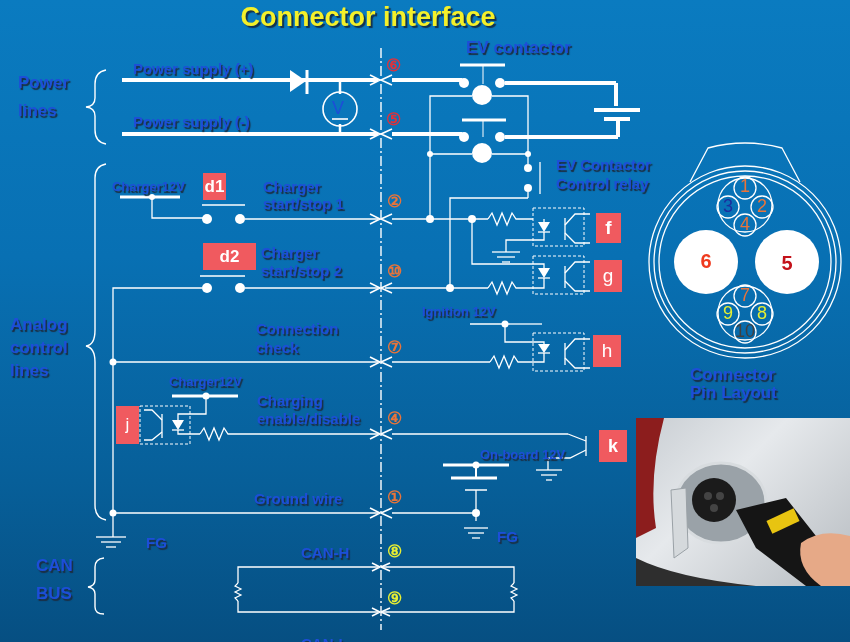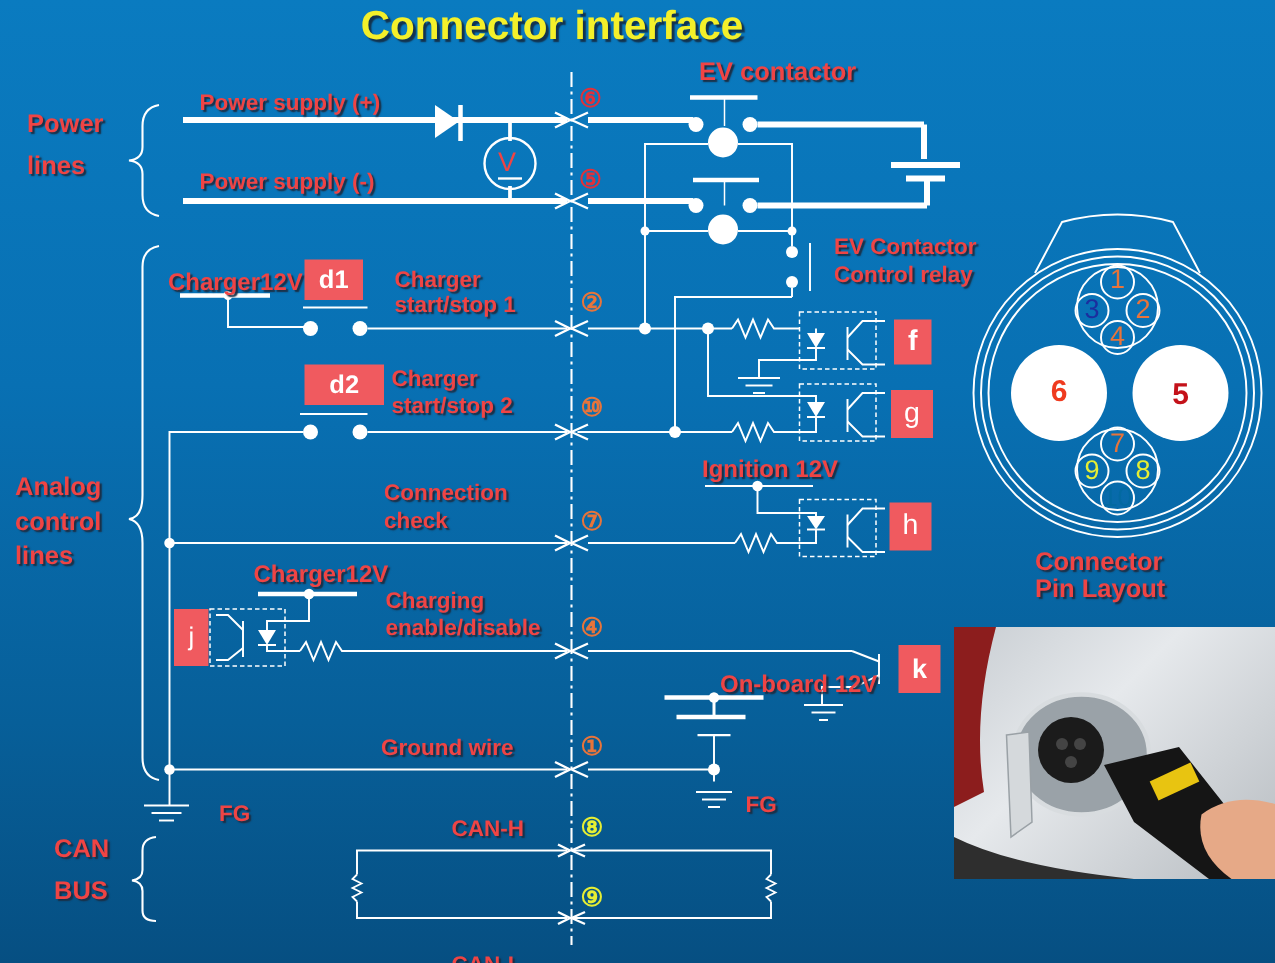--- a/index.html
+++ b/index.html
@@ -8,26 +8,26 @@
     background: linear-gradient(180deg, #0a7bc0 0%, #0870b3 40%, #075f99 75%, #064f82 100%);
     font-family: "Liberation Sans", sans-serif;
   }
   #stage { position:absolute; left:0; top:0; width:850px; height:642px; }
   .title {
     position:absolute; left:0; width:704px; top:2px; text-align:center;
     font-family:"Liberation Sans", sans-serif; font-weight:bold; font-size:27px;
     color:#f4f02a; text-shadow:2px 2px 1px #13324d;margin-left:16px;
   }
   .lbl {
-    position:absolute; color:#ef4444; font-weight:bold; font-family:"Liberation Sans", sans-serif;
+    position:absolute; color:#1d4ed8; font-weight:bold; font-family:"Liberation Sans", sans-serif;
     text-shadow:1.5px 1.5px 1px #1b2e44; white-space:nowrap; line-height:1.1;
   }
   .s15 { font-size:15px; }
   .s17 { font-size:17px; }
-  .s13 { font-size:16px; }
+  .s13 { font-size:13px; }
   .tag {
     position:absolute; background:#f05a5f; color:#fff; font-weight:bold;
     font-family:"Liberation Sans", sans-serif; text-align:center;
   }
   .pin {
     position:absolute; font-family:"Liberation Sans", sans-serif; font-size:18px;
     font-weight:normal; width:24px; text-align:center;
   }
   .photo {
     position:absolute; left:636px; top:418px; width:214px; height:168px; overflow:hidden;
@@ -269,43 +269,43 @@
 <div class="lbl s17" style="left:387px;top:489px;color:#e8743a;text-shadow:none;">①</div>
 <div class="lbl s17" style="left:387px;top:543px;color:#e6ee33;text-shadow:none;">⑧</div>
 <div class="lbl s17" style="left:387px;top:590px;color:#e6ee33;text-shadow:none;">⑨</div>
 
 <div class="lbl" style="left:332px;top:99px;font-size:18px;font-weight:normal;text-shadow:none;">V</div>
 <div class="lbl s17" style="left:466px;top:39px;">EV contactor</div>
 <div class="lbl s15" style="left:556px;top:157px;">EV Contactor</div>
 <div class="lbl s15" style="left:556px;top:176px;">Control relay</div>
 <div class="lbl s13" style="left:112px;top:180px;">Charger12V</div>
 <div class="lbl s13" style="left:169px;top:375px;">Charger12V</div>
-<div class="lbl s13" style="left:468px;top:305px;">Ignition 12V</div>
+<div class="lbl s13" style="left:422px;top:305px;">Ignition 12V</div>
 <div class="lbl s13" style="left:435px;top:448px;margin-left:45px;">On-board 12V</div>
 <div class="lbl s15" style="left:146px;top:535px;">FG</div>
 <div class="lbl s15" style="left:497px;top:529px;">FG</div>
 
-<div class="tag" style="left:203px;top:173px;width:39px;height:27px;line-height:27px;font-size:17px;">d1</div>
+<div class="tag" style="left:203px;top:173px;width:23px;height:27px;line-height:27px;font-size:17px;">d1</div>
 <div class="tag" style="left:203px;top:243px;width:53px;height:27px;line-height:27px;font-size:17px;">d2</div>
 <div class="tag" style="left:596px;top:213px;width:25px;height:30px;line-height:30px;font-size:19px;">f</div>
 <div class="tag" style="left:594px;top:260px;width:28px;height:32px;line-height:32px;font-size:19px;font-weight:normal;">g</div>
 <div class="tag" style="left:593px;top:335px;width:28px;height:32px;line-height:32px;font-size:19px;font-weight:normal;">h</div>
 <div class="tag" style="left:116px;top:406px;width:23px;height:38px;line-height:38px;font-size:17px;font-weight:normal;">j</div>
 <div class="tag" style="left:599px;top:430px;width:28px;height:32px;line-height:32px;font-size:18px;">k</div>
 
 <div class="pin" style="left: 733px; top: 176px; color: rgb(232, 116, 58);">1</div>
 <div class="pin" style="left: 750px; top: 196px; color: rgb(232, 116, 58);">2</div>
 <div class="pin" style="left: 716px; top: 196px; color: rgb(27, 46, 158);">3</div>
 <div class="pin" style="left: 733px; top: 214px; color: rgb(232, 116, 58);">4</div>
 <div class="pin" style="left: 694px; top: 250px; font-size: 20px; font-weight: bold; color: rgb(239, 59, 31);">6</div>
 <div class="pin" style="left: 775px; top: 252px; font-size: 20px; font-weight: bold; color: rgb(196, 18, 26);">5</div>
 <div class="pin" style="left: 733px; top: 285px; color: rgb(232, 116, 58);">7</div>
 <div class="pin" style="left: 750px; top: 303px; color: rgb(230, 238, 51);">8</div>
 <div class="pin" style="left: 716px; top: 303px; color: rgb(230, 238, 51);">9</div>
-<div class="pin" style="left: 733px; top: 321px; color: #0369a1;">10</div>
+<div class="pin" style="left: 733px; top: 321px; color: #404040;">10</div>
 
 <div class="lbl s17" style="left:690px;top:366px;">Connector</div>
 <div class="lbl s17" style="left:690px;top:384px;">Pin Layout</div>
 
 <div class="photo">
   <svg width="214" height="168" viewBox="0 0 214 168">
     <path d="M0,0 L28,0 Q12,60 20,110 L0,120 Z" fill="#8c1d1d"></path>
     <path d="M0,140 Q40,160 120,168 L0,168 Z" fill="#2e2e2e"></path>
     <ellipse cx="85" cy="85" rx="45" ry="40" fill="#9aa2a8" stroke="#d8dcdf" stroke-width="3"></ellipse>
     <circle cx="78" cy="82" r="22" fill="#1b1b1b"></circle>

